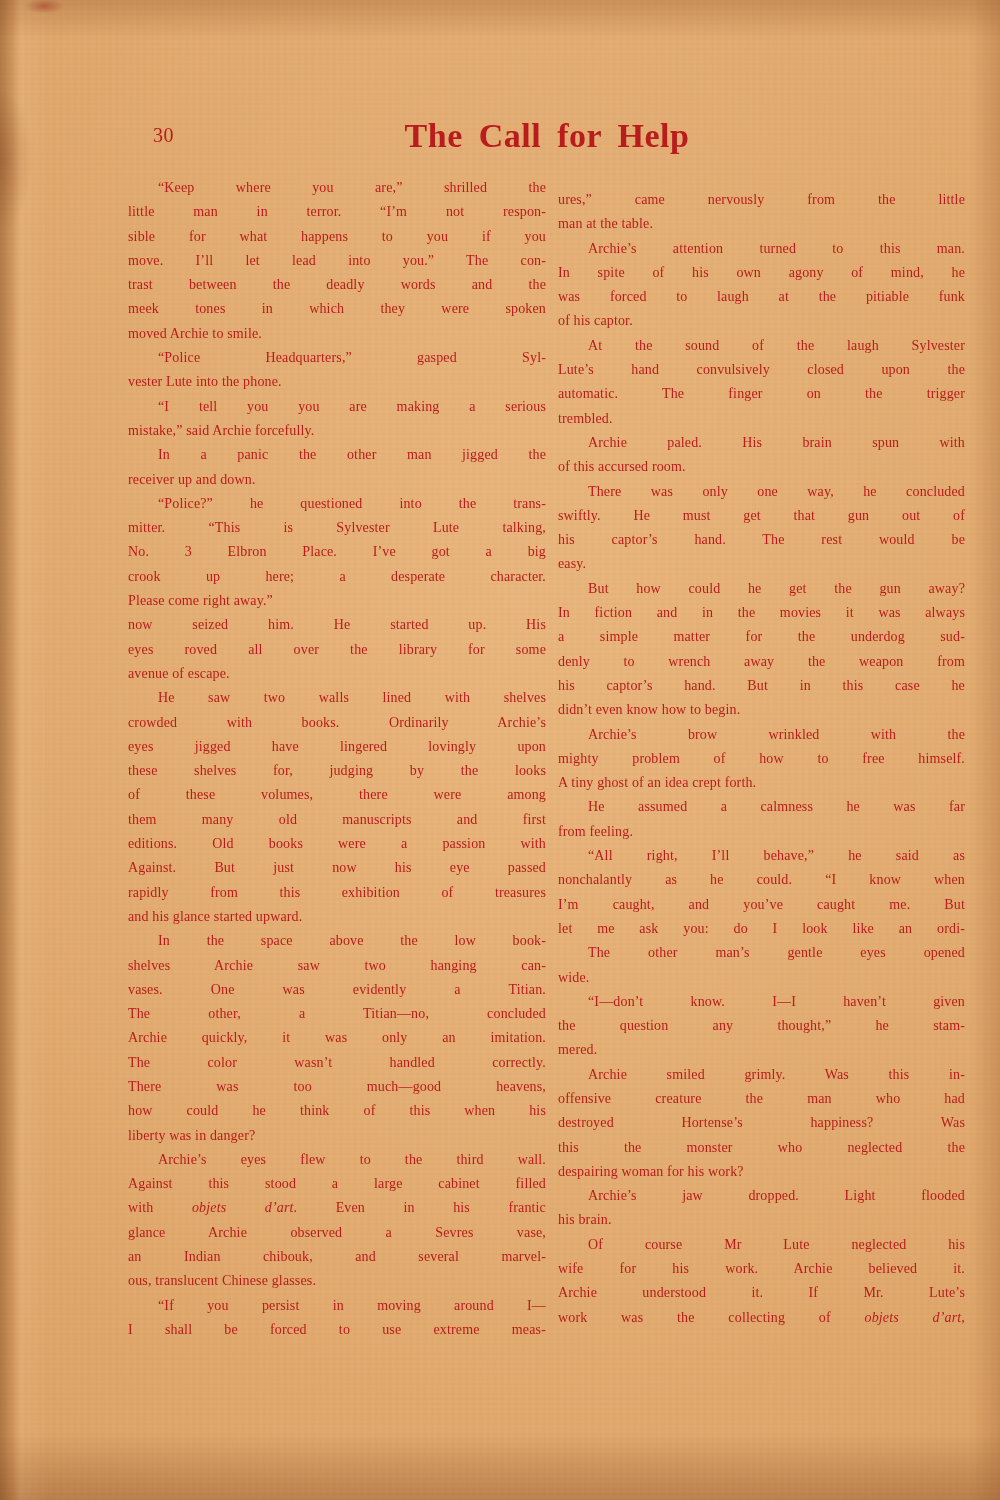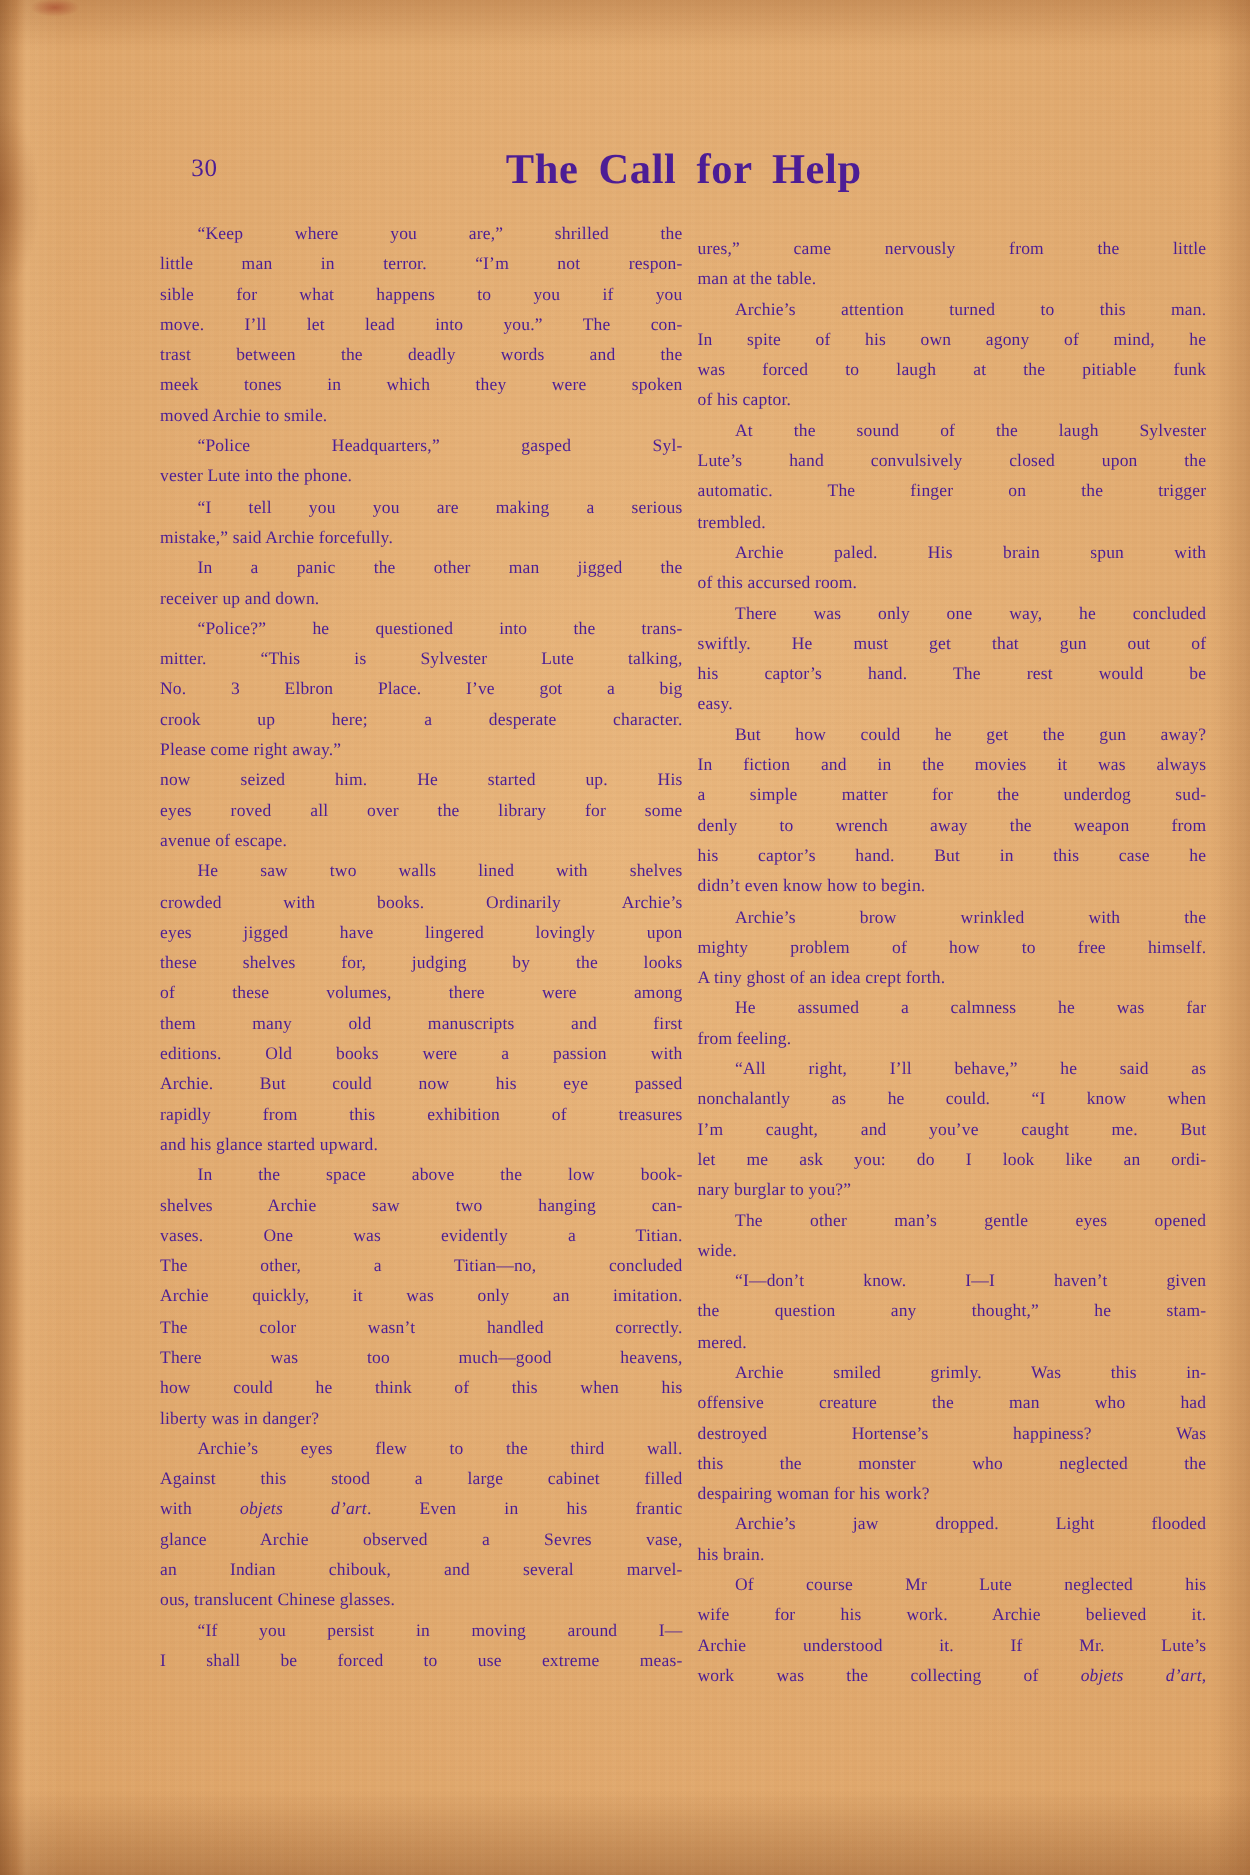--- a/index.html
+++ b/index.html
@@ -18,21 +18,21 @@
       linear-gradient(90deg, rgba(105,50,14,0.40) 0%, rgba(150,85,40,0.16) 1.4%, rgba(255,230,190,0.10) 2.0%, rgba(0,0,0,0) 5%),
       linear-gradient(270deg, rgba(125,62,22,0.22) 0%, rgba(0,0,0,0) 3%),
       linear-gradient(180deg, rgba(130,65,22,0.26) 0%, rgba(0,0,0,0) 2.6%),
       linear-gradient(0deg, rgba(110,52,16,0.32) 0%, rgba(0,0,0,0) 4.5%);
   }
   #grain {
     background-image:
       repeating-linear-gradient(0deg, rgba(120,70,30,0.025) 0 2px, rgba(0,0,0,0) 2px 5px),
       repeating-linear-gradient(90deg, rgba(255,236,200,0.03) 0 3px, rgba(0,0,0,0) 3px 7px);
   }
-  .ink { color: #4c1d95; }
+  .ink { color: #b91c1c; }
   #page-number {
     position: absolute; left: 153px; top: 124px;
     font-size: 20px; letter-spacing: 0.5px;
   }
   #running-head {
     position: absolute; left: 128px; top: 117px; width: 838px;
     text-align: center; font-size: 34px; font-weight: 700;
     word-spacing: 7px; letter-spacing: 0.5px;
   }
   .col {
@@ -92,21 +92,21 @@
       <div class="line last">avenue of escape.</div>
     </div>
     <div class="para">
       <div class="line"><span class="ind"></span>He saw two walls lined with shelves</div>
       <div class="line">crowded with books. Ordinarily Archie’s</div>
       <div class="line">eyes jigged have lingered lovingly upon</div>
       <div class="line">these shelves for, judging by the looks</div>
       <div class="line">of these volumes, there were among</div>
       <div class="line">them many old manuscripts and first</div>
       <div class="line">editions. Old books were a passion with</div>
-      <div class="line">Archie. But could now his eye passed</div>
+      <div class="line">Against. But just now his eye passed</div>
       <div class="line">rapidly from this exhibition of treasures</div>
       <div class="line last">and his glance started upward.</div>
     </div>
     <div class="para">
       <div class="line"><span class="ind"></span>In the space above the low book-</div>
       <div class="line">shelves Archie saw two hanging can-</div>
       <div class="line">vases. One was evidently a Titian.</div>
       <div class="line">The other, a Titian—no, concluded</div>
       <div class="line">Archie quickly, it was only an imitation.</div>
       <div class="line">The color wasn’t handled correctly.</div>
@@ -169,21 +169,20 @@
     </div>
     <div class="para">
       <div class="line"><span class="ind"></span>He assumed a calmness he was far</div>
       <div class="line last">from feeling.</div>
     </div>
     <div class="para">
       <div class="line"><span class="ind"></span>“All right, I’ll behave,” he said as</div>
       <div class="line">nonchalantly as he could. “I know when</div>
       <div class="line">I’m caught, and you’ve caught me. But</div>
       <div class="line">let me ask you: do I look like an ordi-</div>
-      <div class="line last">nary burglar to you?”</div>
     </div>
     <div class="para">
       <div class="line"><span class="ind"></span>The other man’s gentle eyes opened</div>
       <div class="line last">wide.</div>
     </div>
     <div class="para">
       <div class="line"><span class="ind"></span>“I—don’t know. I—I haven’t given</div>
       <div class="line">the question any thought,” he stam-</div>
       <div class="line last">mered.</div>
     </div>

